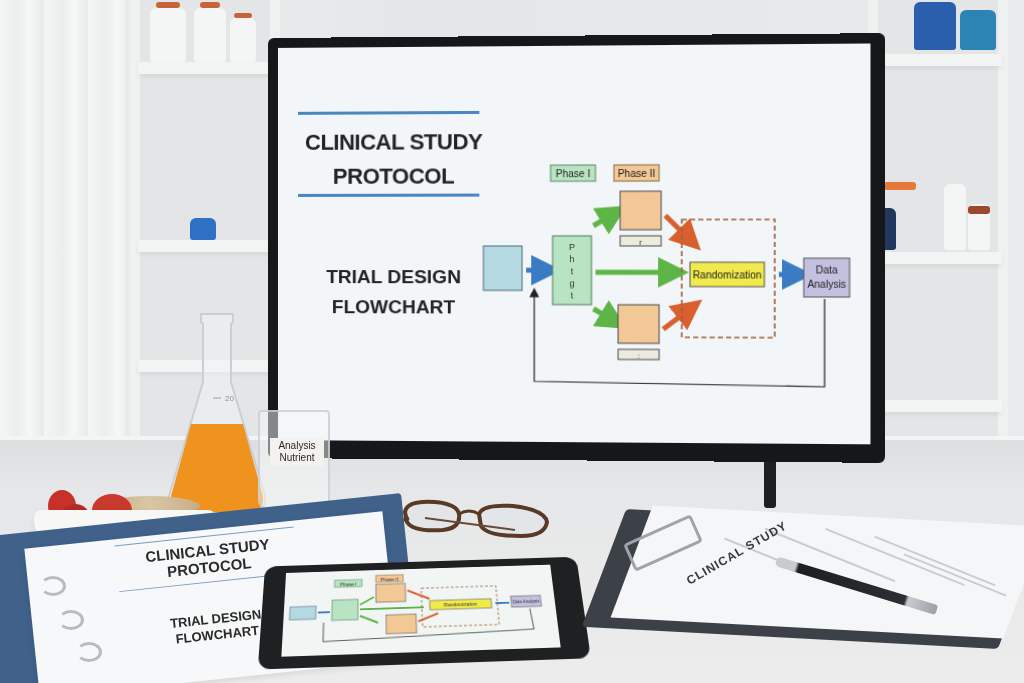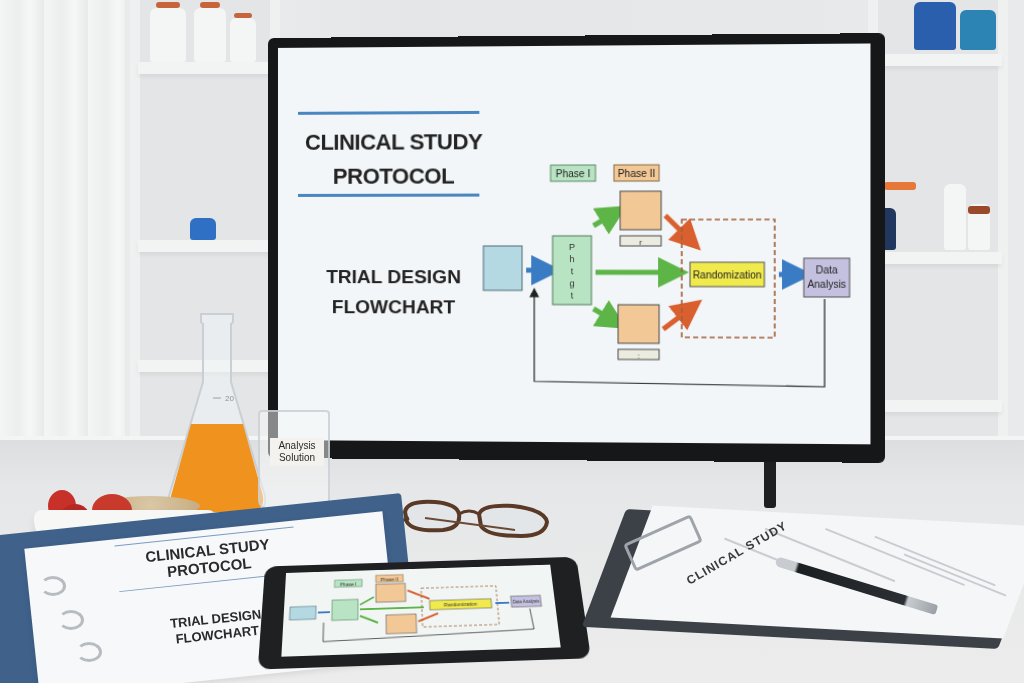--- a/index.html
+++ b/index.html
@@ -178,21 +178,21 @@
 <svg class="flask" viewBox="0 0 104 204">
   <path d="M36,2 L68,2 L68,10 L66,12 L66,70 L100,184 Q102,200 86,202 L18,202 Q2,200 4,184 L38,70 L38,12 L36,10 Z" fill="rgba(240,244,246,0.55)" stroke="#c9cfd4" stroke-width="2"></path>
   <path d="M26,112 L78,112 L98,184 Q100,198 86,200 L18,200 Q4,198 6,184 Z" fill="#f0921e"></path>
   <line x1="48" y1="86" x2="56" y2="86" stroke="#9aa0a5" stroke-width="1"></line>
   <text x="60" y="89" font-size="8" fill="#8a9095" font-family="Liberation Sans, sans-serif">20</text>
 </svg>
 
 <div class="beaker">
   <div class="beaker-label">
     <div>Analysis</div>
-    <div>Solution</div>
+    <div>Nutrient</div>
   </div>
 </div>
 
 <div class="oats"></div>
 <div class="berry" style="left:48px; top:490px; width:28px; height:32px; background:#c8312a;"></div>
 <div class="berry" style="left:60px; top:504px; width:30px; height:28px; background:#b52a24;"></div>
 <div class="berry" style="left:92px; top:494px; width:40px; height:32px; background:#c83a2c;"></div>
 <div class="berry" style="left:138px; top:514px; width:12px; height:12px; background:#2e3a66;"></div>
 <div class="berry" style="left:176px; top:514px; width:12px; height:12px; background:#2e3a66;"></div>
 <div class="bowl" style="top:510px;"></div>

